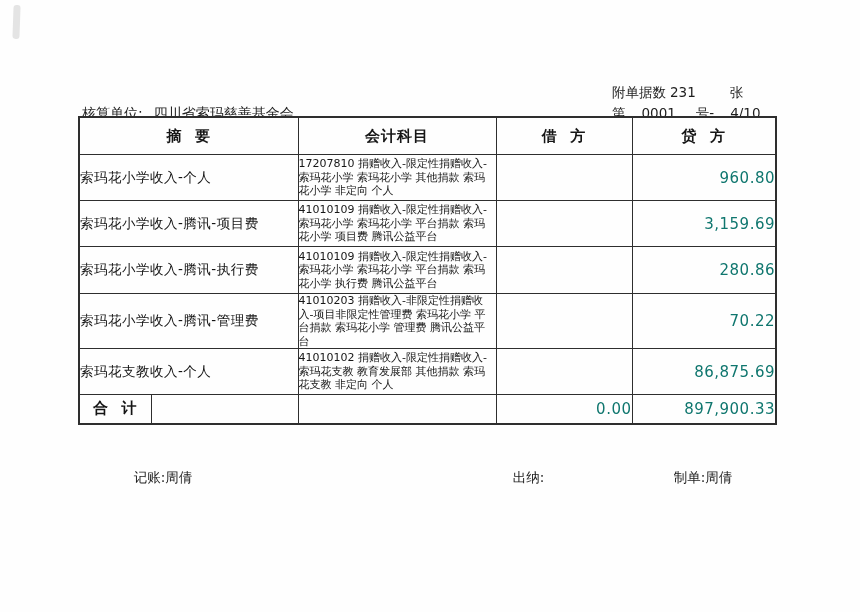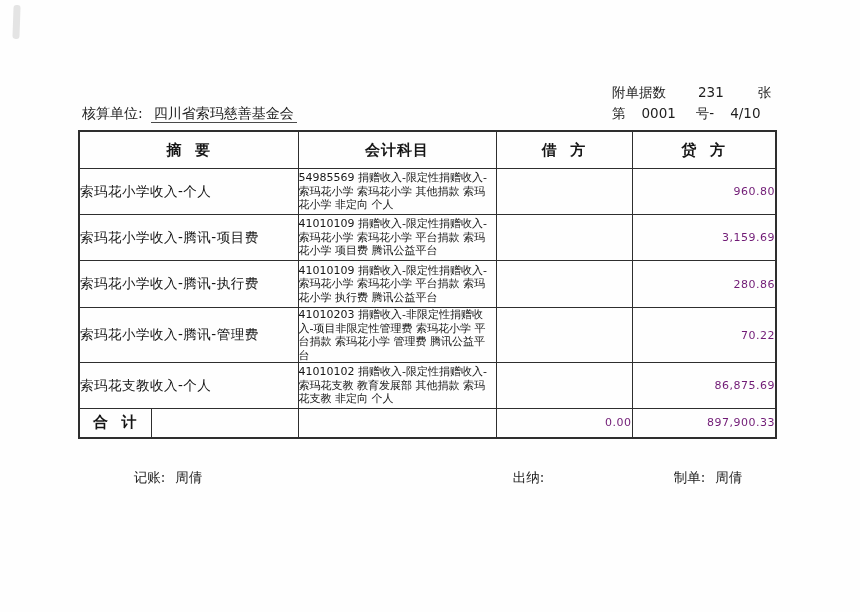--- a/index.html
+++ b/index.html
@@ -22,33 +22,33 @@
   }
   .date{
     position:absolute;left:0;top:84px;width:860px;text-align:center;
     font-size:14px;letter-spacing:1px;color:#222;
   }
   .right-info{
     position:absolute;left:612px;top:82px;width:200px;
     font-size:13.5px;color:#1d1d1d;line-height:21px;
   }
   .right-info .row{display:flex;align-items:baseline;}
-  .ri-attach-count{margin-left:32px;}
+  .ri-attach-count{margin-left:4px;}
   .ri-attach-unit{margin-left:34px;}
   .ri-num-value{margin-left:16px;}
   .ri-num-suffix{margin-left:20px;}
   .ri-num-page{margin-left:16px;}
   .unit-line{
     position:absolute;left:82px;top:105px;font-size:14px;color:#1d1d1d;
   }
   .unit-name{
     margin-left:8px;padding:0 3px 1px 3px;border-bottom:1.5px solid #4a4a4a;
   }
   table.voucher{
-    position:absolute;left:78px;top:130px;
+    position:absolute;left:78px;top:116px;
     width:699px;border-collapse:collapse;table-layout:fixed;
     background:#fefefe;
   }
   table.voucher,.voucher th,.voucher td{
     border:1.5px solid #2e2e2e;
   }
   table.voucher{border-width:2px;}
   .voucher th{
     height:36px;font-size:15px;font-weight:bold;text-align:center;
     color:#161616;white-space:pre;letter-spacing:1px;padding:0;
@@ -56,35 +56,35 @@
   .voucher td{padding:0;vertical-align:middle;overflow:hidden;}
   .cell-summary{
     font-size:13.5px;padding:2px 4px 2px 8px;color:#141414;
     letter-spacing:.5px;font-weight:500;
   }
   .cell-account{
     font-size:11px;line-height:13.5px;padding:2px 3px 2px 5px;color:#161616;
     letter-spacing:0;word-break:break-all;
   }
   .cell-amount{
-    font-size:11px;text-align:right;padding:2px 7px 2px 2px;color:#701a75;
+    font-size:15px;text-align:right;padding:2px 7px 2px 2px;color:#0f766e;
     letter-spacing:.5px;
   }
   .cell-total-label{
     font-size:15px;font-weight:bold;text-align:center;white-space:pre;
     letter-spacing:1px;color:#141414;
   }
   .signatures{
     position:absolute;left:0;top:453px;width:860px;height:22px;
     font-size:13.5px;color:#1b1b1b;
   }
   .sig{position:absolute;white-space:pre;}
   .sig-book{left:108px;} .sig-review{left:306px;}
   .sig-cash{left:487px;} .sig-prep{left:648px;}
-  .sig .name{margin-left:10px;}
+  .sig .name{}
 </style>
 </head>
 <body>
 
 <div class="sheet">
 
   <div class="scan-streak"></div>
 
 
   <div class="right-info">
@@ -115,21 +115,21 @@
     </colgroup>
     <tbody>
         <tr style="height:36px">
       <th colspan="2">摘  要</th>
       <th>会计科目</th>
       <th>借  方</th>
       <th>贷  方</th>
     </tr>
     <tr style="height:46px">
       <td colspan="2" class="cell-summary">索玛花小学收入-个人</td>
-      <td class="cell-account">54985569 捐赠收入-限定性捐赠收入-索玛花小学 索玛花小学 其他捐款 索玛花小学 非定向 个人</td>
+      <td class="cell-account">17207810 捐赠收入-限定性捐赠收入-索玛花小学 索玛花小学 其他捐款 索玛花小学 非定向 个人</td>
       <td class="cell-amount"></td>
       <td class="cell-amount">960.80</td>
     </tr>
     <tr style="height:46px">
       <td colspan="2" class="cell-summary">索玛花小学收入-腾讯-项目费</td>
       <td class="cell-account">41010109 捐赠收入-限定性捐赠收入-索玛花小学 索玛花小学 平台捐款 索玛花小学 项目费 腾讯公益平台</td>
       <td class="cell-amount"></td>
       <td class="cell-amount">3,159.69</td>
     </tr>
     <tr style="height:47px">

